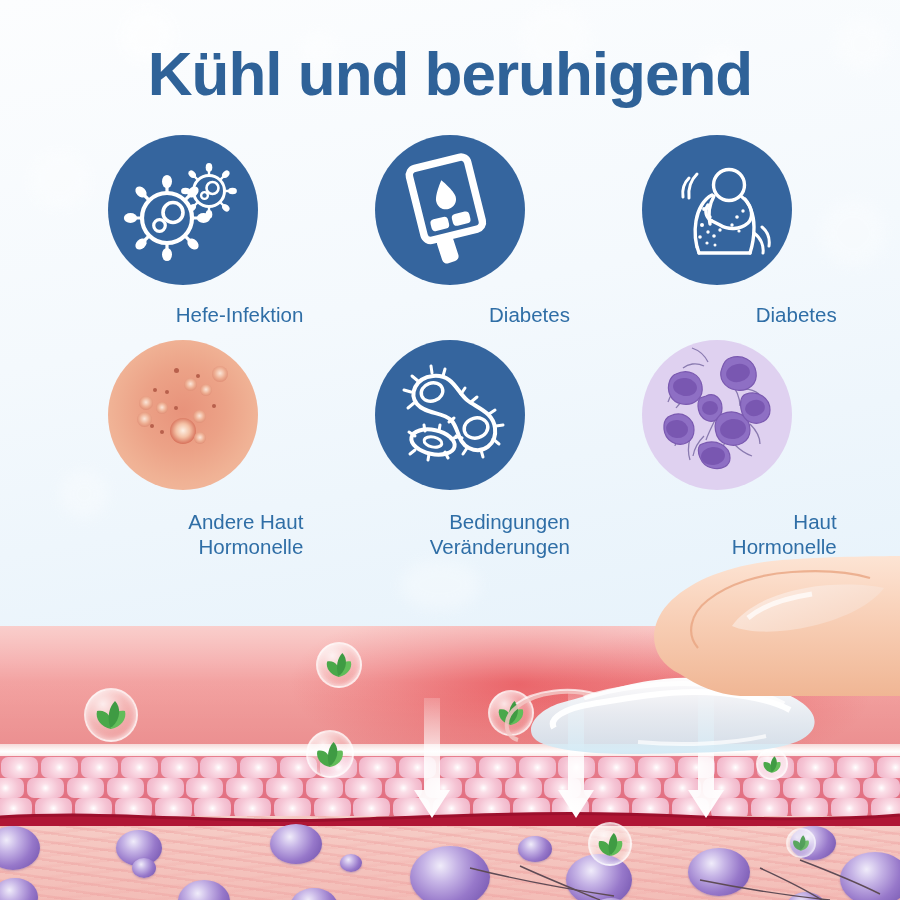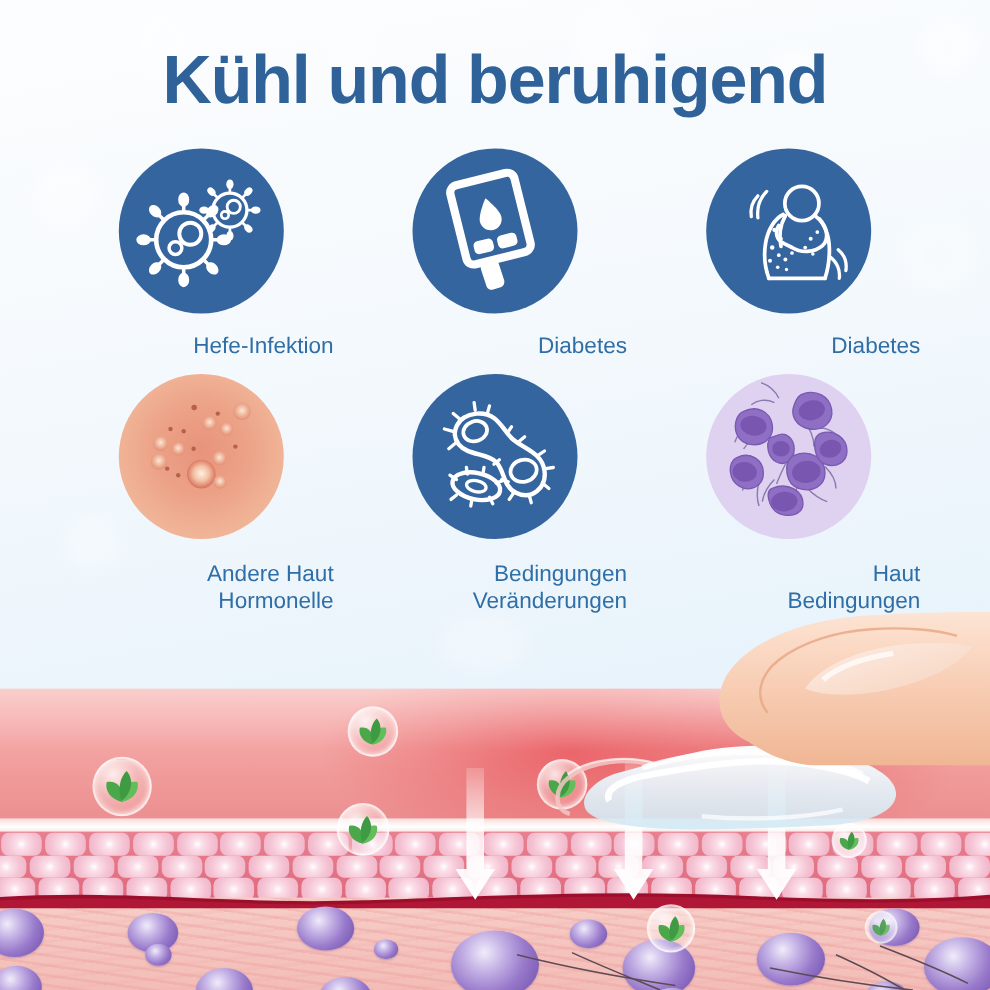--- a/index.html
+++ b/index.html
@@ -380,21 +380,21 @@
             <ellipse cx="43" cy="47" rx="12" ry="9" transform="rotate(8 43 47)"></ellipse>
             <ellipse cx="68" cy="68" rx="8" ry="7"></ellipse>
             <ellipse cx="91" cy="89" rx="13" ry="10" transform="rotate(-8 91 89)"></ellipse>
             <ellipse cx="113" cy="68" rx="10" ry="8" transform="rotate(-15 113 68)"></ellipse>
             <ellipse cx="35" cy="89" rx="11" ry="9" transform="rotate(6 35 89)"></ellipse>
             <ellipse cx="71" cy="116" rx="12" ry="9" transform="rotate(-6 71 116)"></ellipse>
           </g>
         </svg>
       </div>
       <div class="caption">Haut
-Bedingungen</div>
+Hormonelle</div>
     </div>
   </div>
 
   <div id="skin">
 
     <div id="surface">
       <div class="sheen"></div>
     </div>
     <div id="corneum"></div>
 

